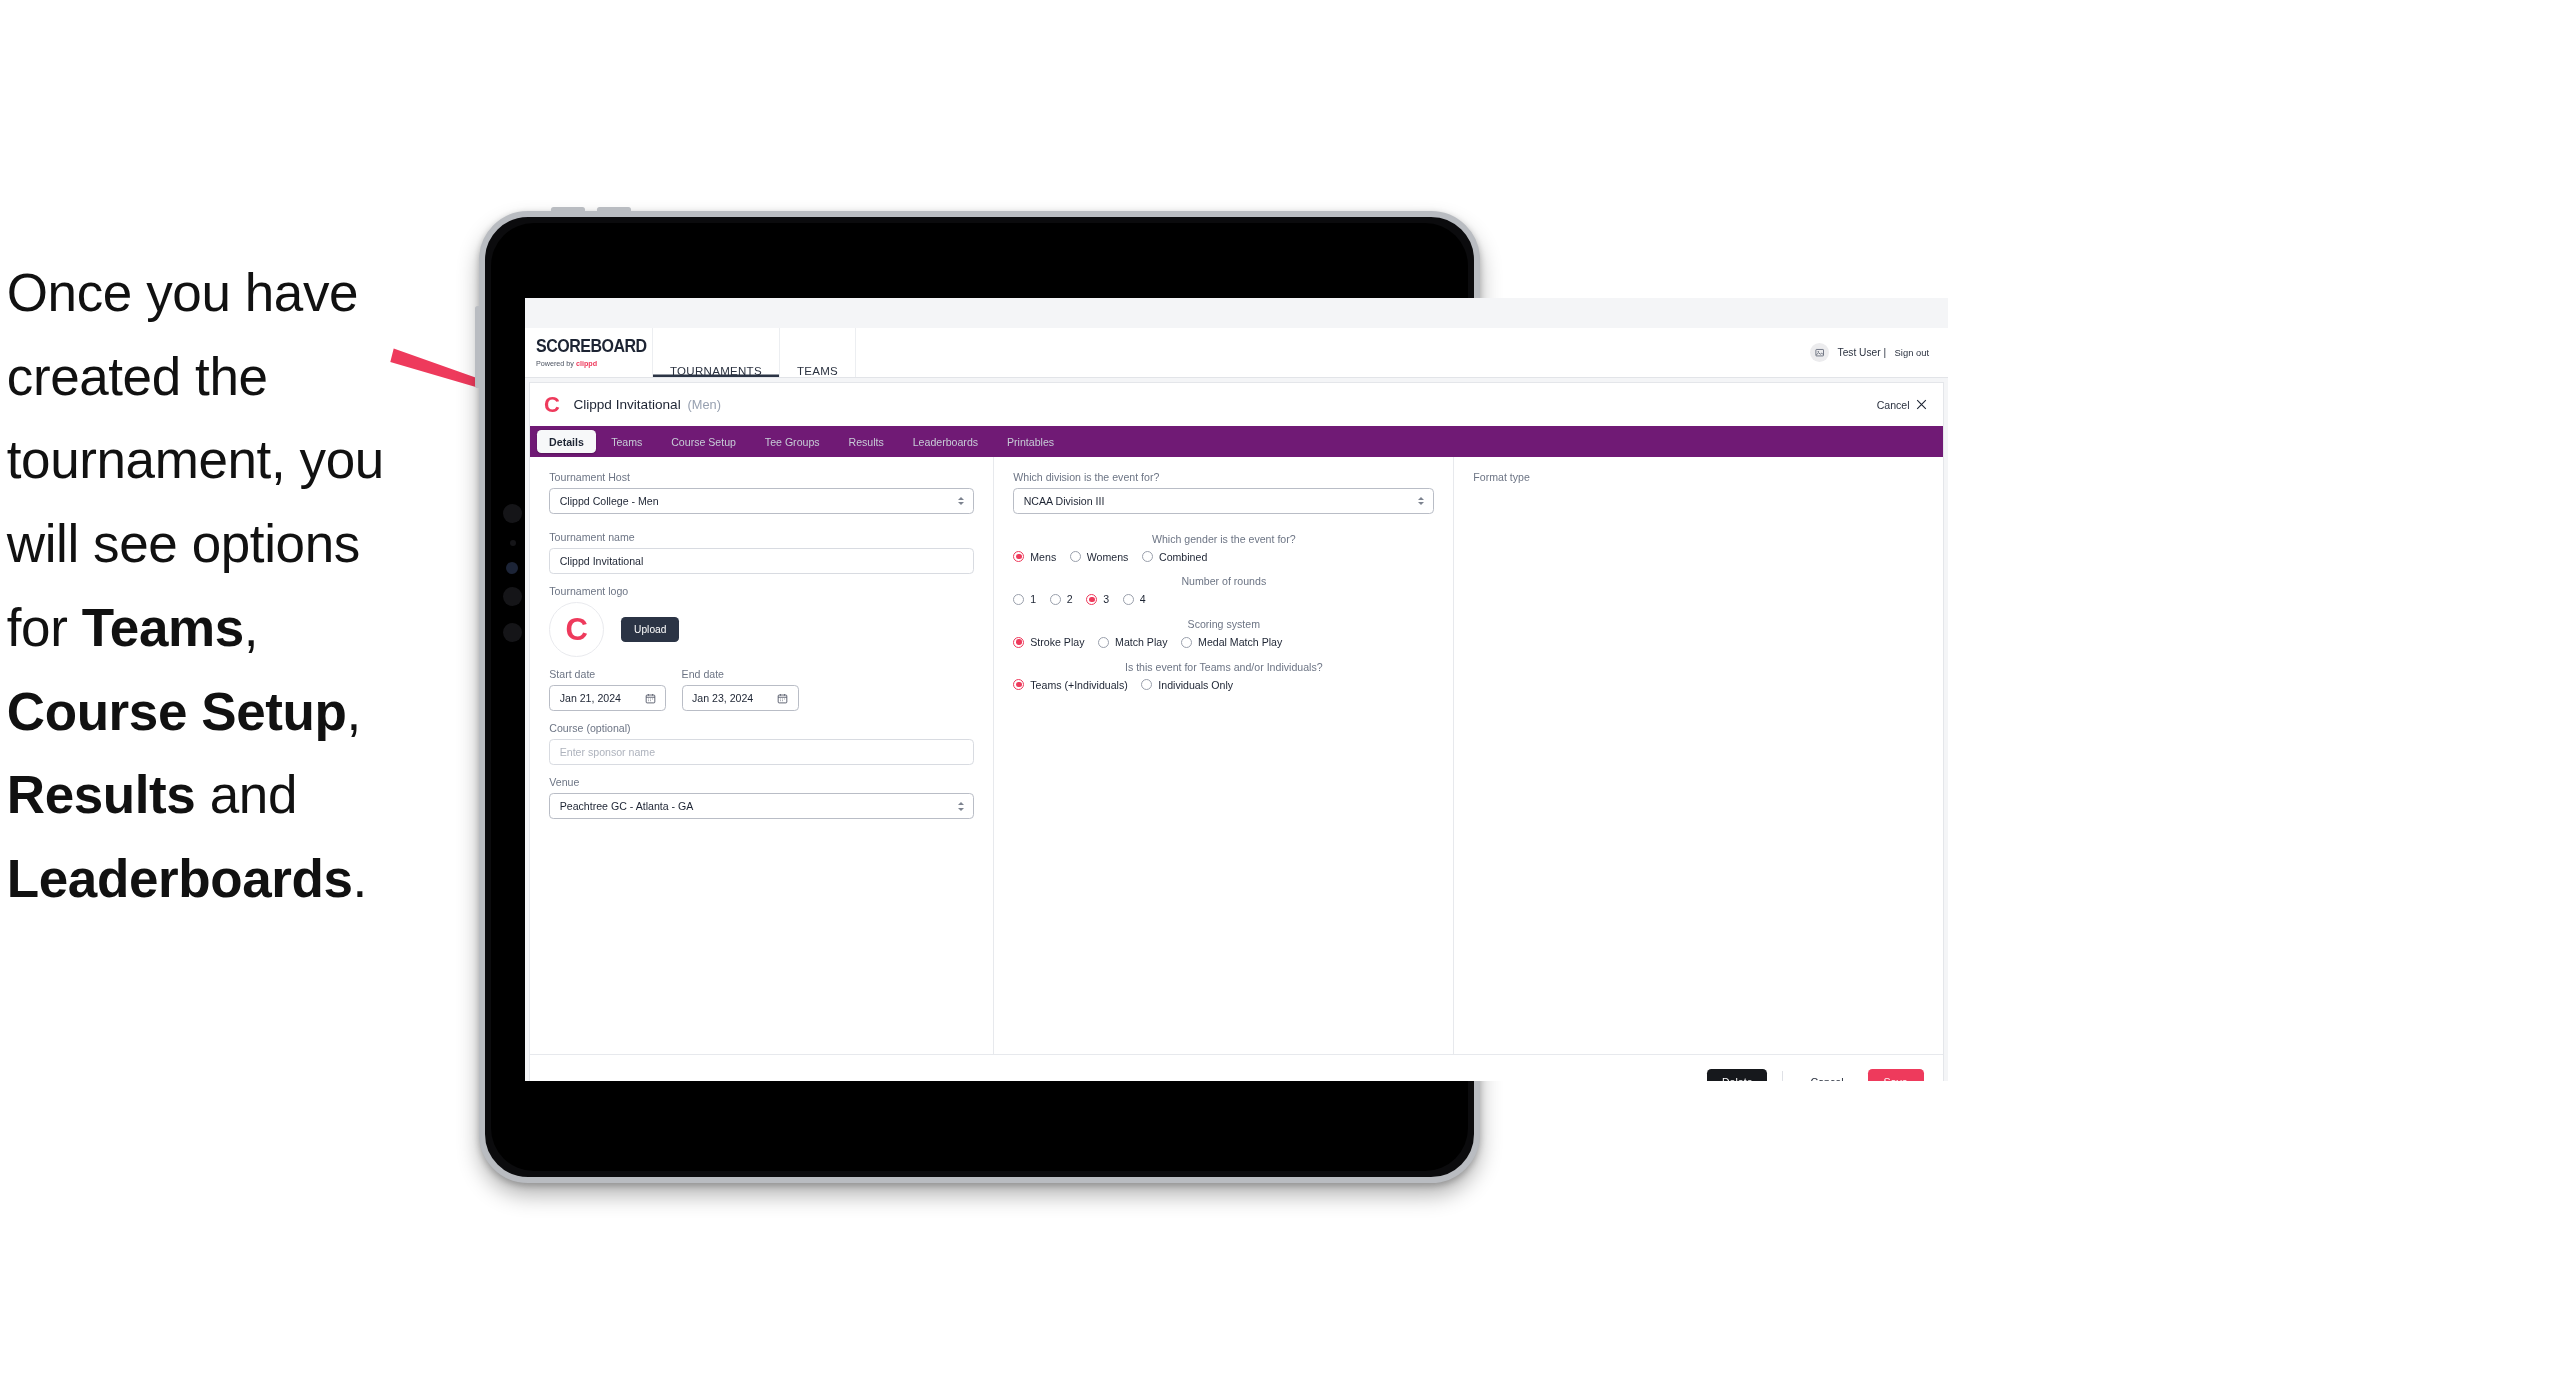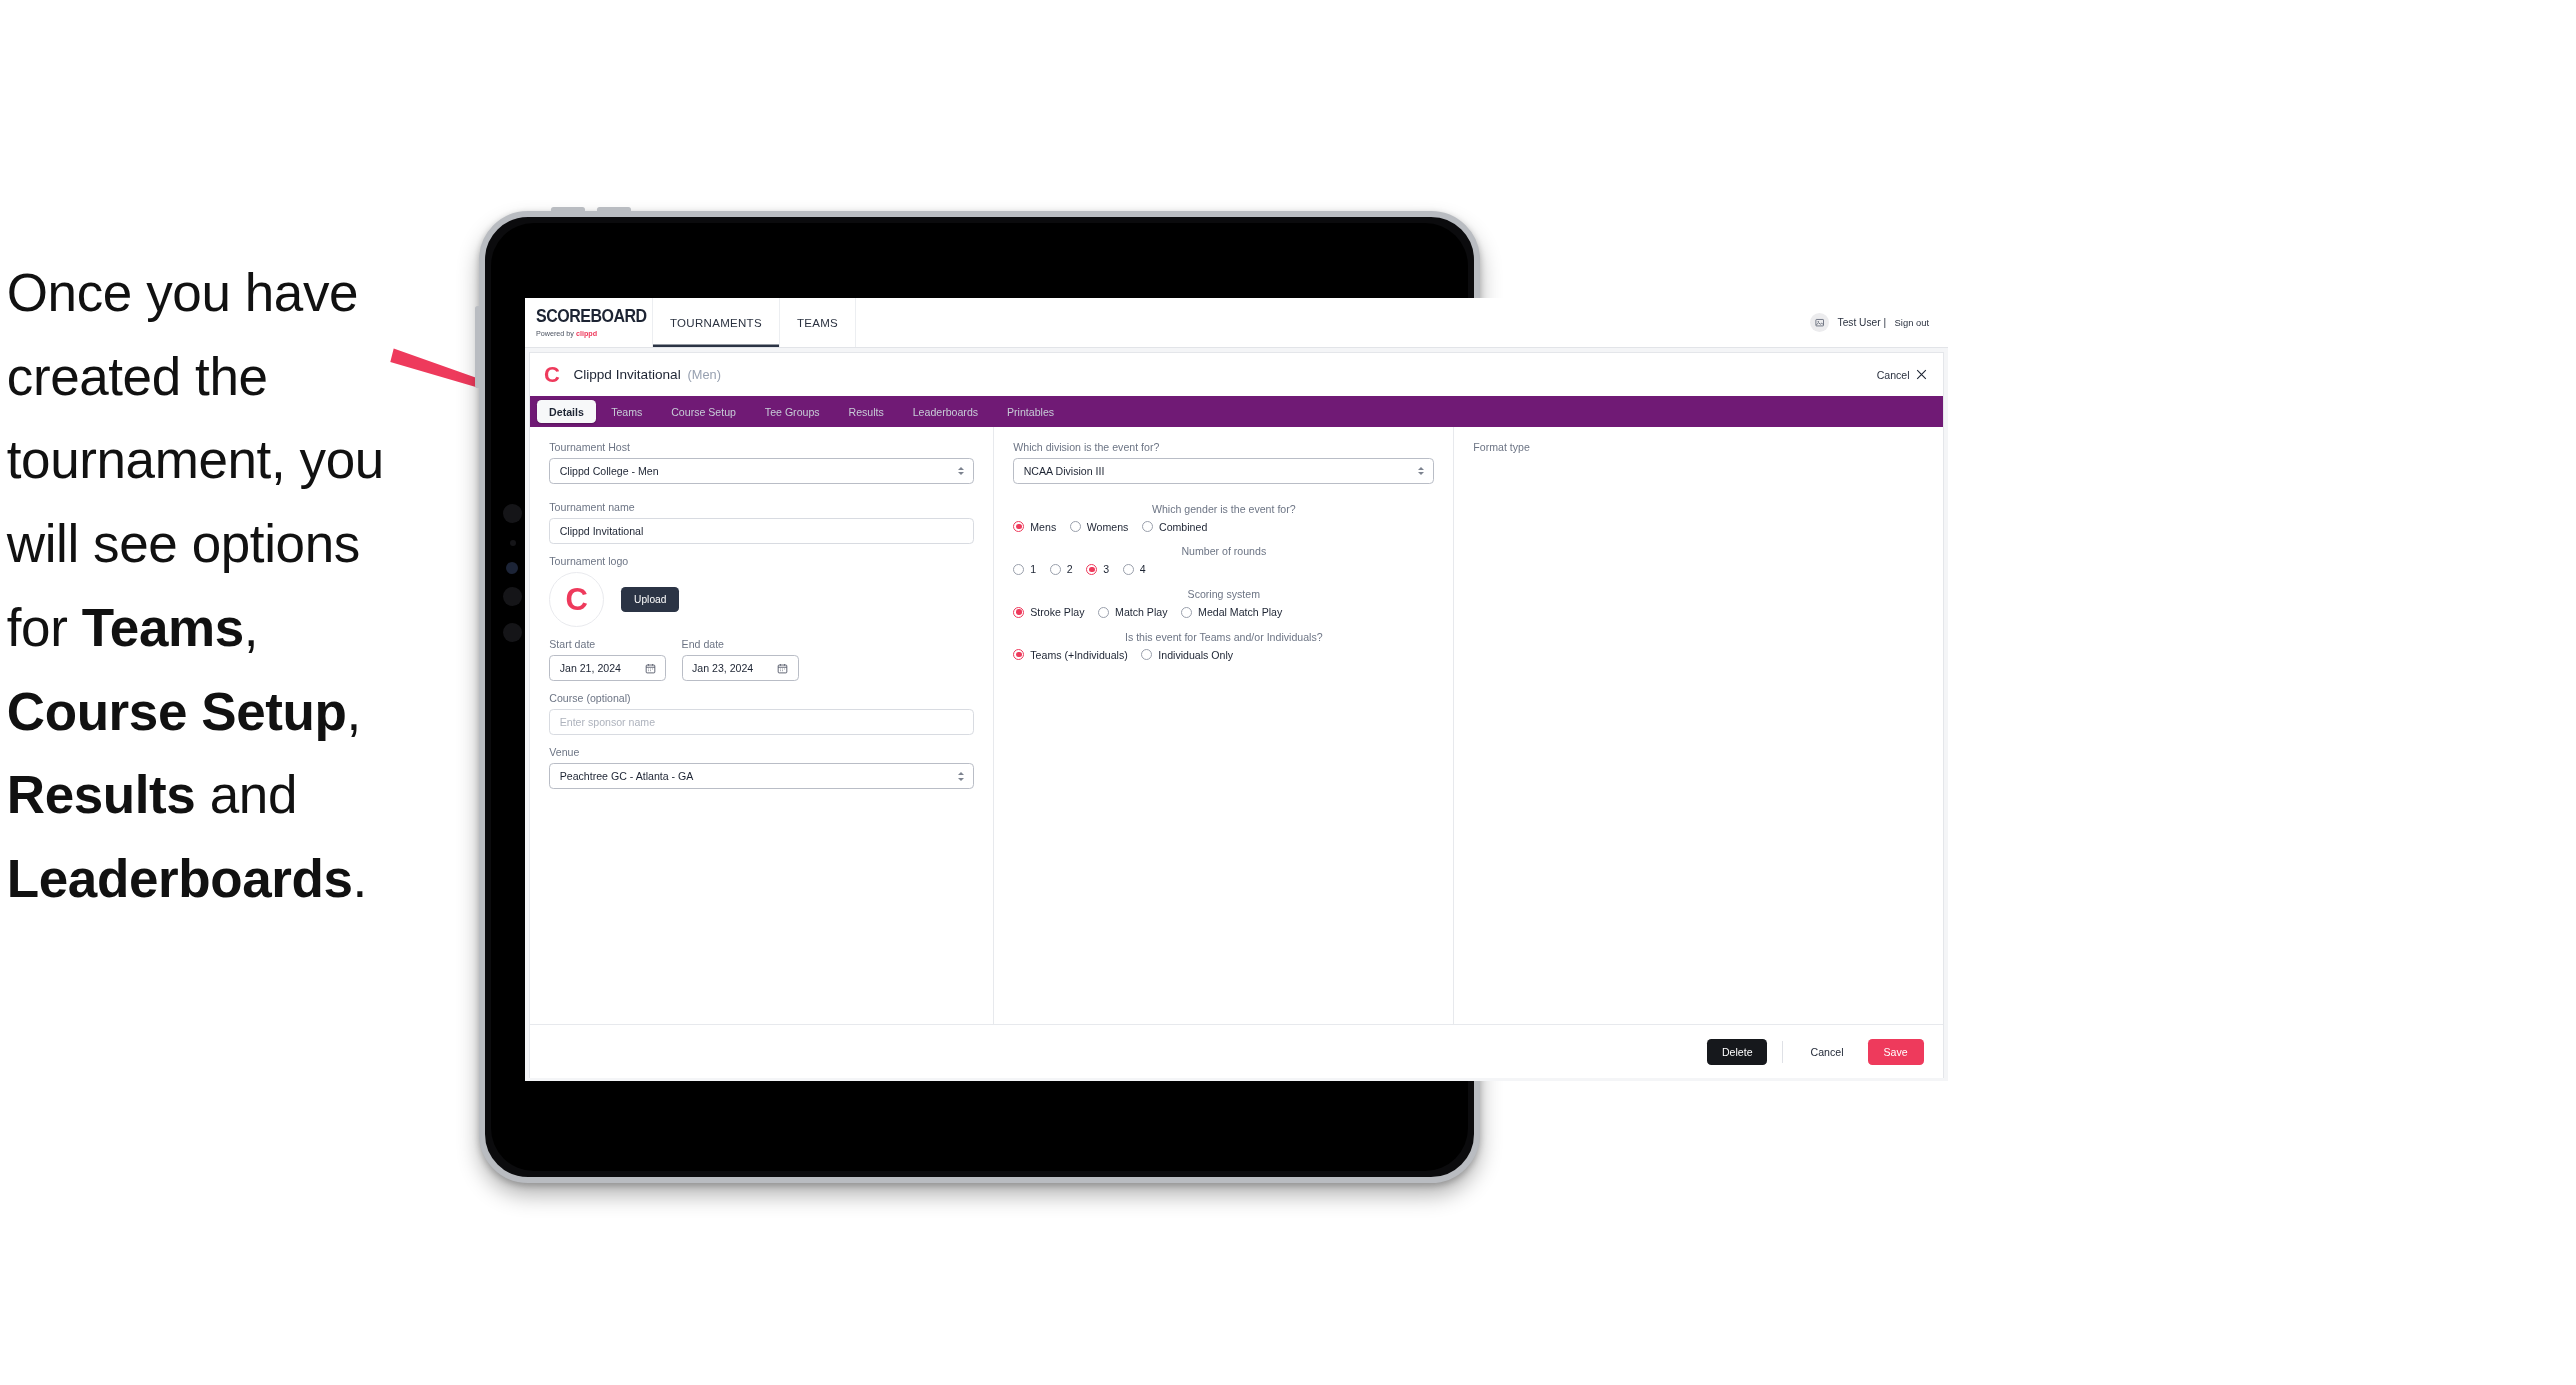--- a/index.html
+++ b/index.html
@@ -65,38 +65,39 @@
     overflow: hidden;
   }
 
   
   .topbar {
     position: relative;
     height: 49px;
     background: #ffffff;
     display: flex; align-items: stretch;
     border-bottom: 0.9px solid #e2e4e8;
+    margin-top: 30px;
   }
   .brand {
     width: 128px;
     display: flex; flex-direction: column; justify-content: center;
     padding-left: 11px;
     box-sizing: border-box;
     border-right: 0.9px solid #eceef1;
   }
   .brand-word {
     font-size: 16px; font-weight: 700; letter-spacing: -0.5px;
     color: #1d2433; line-height: 1;
     transform: scaleY(1.18); transform-origin: left center;
   }
   .brand-sub { font-size: 7.2px; color: #4c5361; margin-top: 6px; line-height: 1; }
   .brand-sub i { color: #ee3a5c; font-style: normal; font-weight: 700; }
 
   .topnav-item {
-    display: flex; align-items: center; padding: 0 17px;
+    display: flex; align-items: flex-end; padding: 0 17px;
     font-size: 11.5px; color: #2b3240; letter-spacing: 0.3px;
     border-right: 0.9px solid #eceef1;
     cursor: pointer;
   }
   .topnav-item.active { box-shadow: inset 0 -2.6px 0 #2b3445; }
   .topbar-spacer { flex: 1; }
   .user-area { display: flex; align-items: center; padding-right: 19px; gap: 8.5px; }
   .avatar {
     width: 19px; height: 19px; border-radius: 50%;
     background: #ececee; display: flex; align-items: center; justify-content: center;

